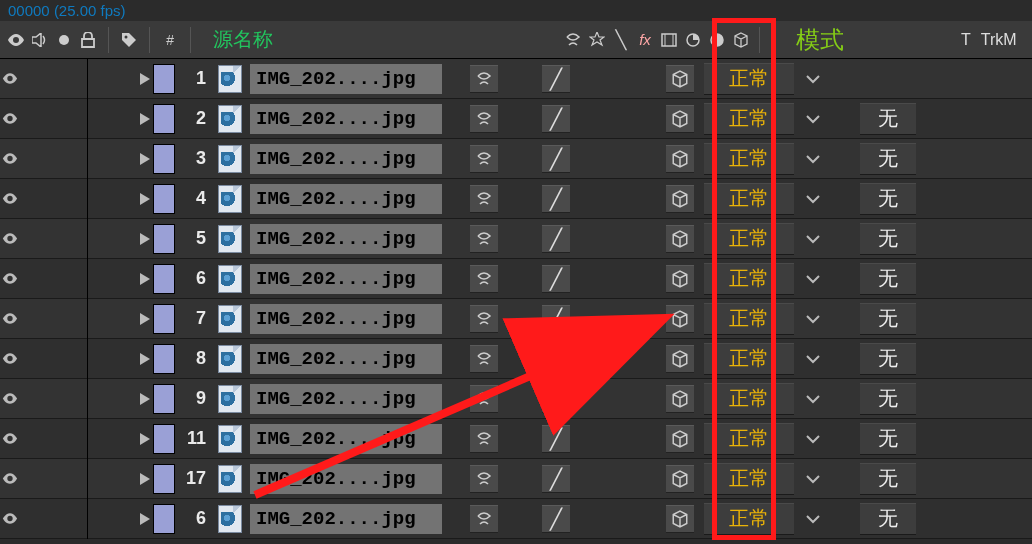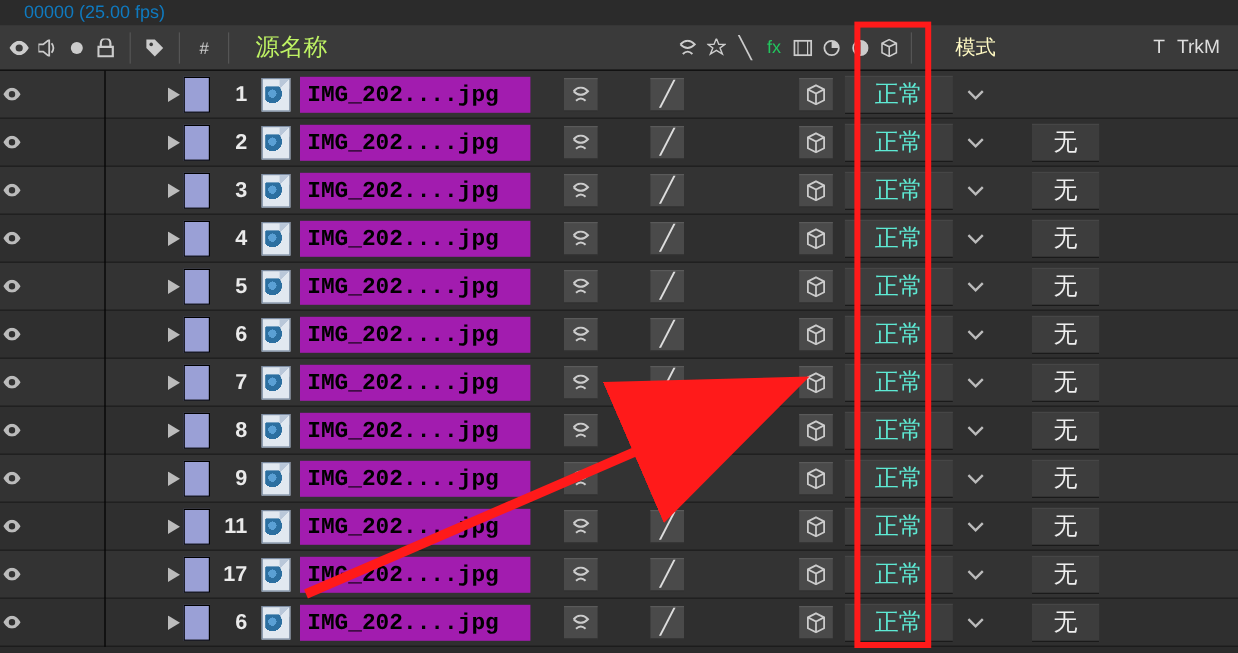--- a/index.html
+++ b/index.html
@@ -9,21 +9,21 @@
     font-family: Arial, sans-serif;
     font-size: 14px;
     width: 1032px;
     height: 544px;
     overflow: hidden;
     position: relative;
   }
   .timecode {
     color: #0f7abf;
     font-size: 15px;
-    padding: 2px 20px;
+    padding: 2px 8px;
   }
   .header {
     display: flex;
     align-items: center;
     height: 38px;
     background: #3a3a3a;
     border-bottom: 1px solid #000;
   }
   .header-left {
     display: flex;
@@ -38,33 +38,33 @@
     width: 20px;
     height: 20px;
     color: #bbb;
   }
   .divider-v {
     width: 1px; height: 26px; background: #555; margin: 0 6px;
   }
   .source-name {
     padding-left: 10px;
     font-size: 20px;
-    color: #bef264;
+    color: #22c55e;
     flex: 0 0 220px;
   }
   .switch-area {
     display: flex;
     gap: 4px;
     align-items: center;
     margin-left: 140px;
   }
   .mode-header {
     margin-left: 30px;
-    font-size: 17px;
-    color: #fef9c3;
+    font-size: 24px;
+    color: #84cc16;
     flex: 0 0 110px;
     display: flex;
     align-items: center;
   }
   .t-header { margin-left: 55px; font-size: 16px; color:#ddd; }
   .trk-header { margin-left: 10px; font-size: 16px; color:#ddd; }
   .rows { }
   .row {
     display: flex;
     align-items: center;
@@ -89,34 +89,34 @@
   .thumb::before {
     content:""; position:absolute; top:0; right:0; width:8px; height:8px;
     background:linear-gradient(135deg,#b9c7d9 50%, #e1e8f0 50%);
   }
   .thumb::after {
     content:""; position:absolute; left:2px; top:6px; width:14px; height:14px;
     background: radial-gradient(circle at 6px 6px, #5aa0d5 30%, #2c6fa0 31% 70%, transparent 71%);
   }
   .cell-name {
     width: 192px; height:30px;
-    background:#a21caf; color:#000;
+    background:#737373; color:#000;
     font-family:"Courier New", monospace; font-weight:bold; font-size:19px;
     padding: 3px 6px;
     display:flex; align-items:center;
     overflow:hidden; white-space:nowrap;
   }
   .cell-shy { width:36px; display:flex; justify-content:center; margin-left:24px; }
   .cell-fx1 { width:36px; }
   .cell-fx2 { width:36px; display:flex; justify-content:center; }
   .cell-fx3 { width:36px; }
   .cell-moblur { width:50px; }
   .cell-3d { width:40px; display:flex; justify-content:center; }
   .cell-mode {
-    width:90px; background:#3d3d3d; color:#5eead4; font-size:20px;
+    width:90px; background:#3d3d3d; color:#eab308; font-size:20px;
     display:flex; align-items:center; justify-content:center;
     height:32px; margin: 0 4px;
     box-shadow: inset 0 -1px 0 #1a1a1a, inset 0 1px 0 #4a4a4a;
   }
   .cell-mode-chev {
     width:30px; display:flex; justify-content:center; color:#bbb;
   }
   .cell-trk {
     width:56px; margin-left:32px;
     display:flex; align-items:center; justify-content:center;
@@ -204,21 +204,21 @@
       <svg width="18" height="14" viewBox="0 0 18 14">
           <path d="M3,4 q6,-6 12,0 q-6,6 -12,0 M5,12 q4,-4 8,0" fill="none" stroke="#ccc" stroke-width="1.6"></path>
         </svg>
     </span>
     <span class="header-icon">
       <svg width="16" height="16">
           <path d="M8,0 l2,5 5,0 -4,3 2,5 -5,-3 -5,3 2,-5 -4,-3 5,0z" fill="none" stroke="#ccc" stroke-width="1.2"></path>
         </svg>
     </span>
     <span class="header-icon" style="font-size:18px;color:#ccc;">╲</span>
-    <span class="header-icon" style="font-size:15px;color:#22c55e;">fx</span>
+    <span class="header-icon" style="font-style:italic;font-size:15px;color:#fca5a5;">fx</span>
     <span class="header-icon">
       <svg width="16" height="14" viewBox="0 0 16 14">
           <rect x="1" y="1" width="14" height="12" fill="none" stroke="#ccc" stroke-width="1.5"></rect>
           <line x1="4" y1="1" x2="4" y2="13" stroke="#ccc"></line>
           <line x1="12" y1="1" x2="12" y2="13" stroke="#ccc"></line>
         </svg>
     </span>
     <span class="header-icon">
       <svg width="16" height="16">
           <circle cx="8" cy="8" r="6" fill="none" stroke="#ccc" stroke-width="1.5"></circle>

